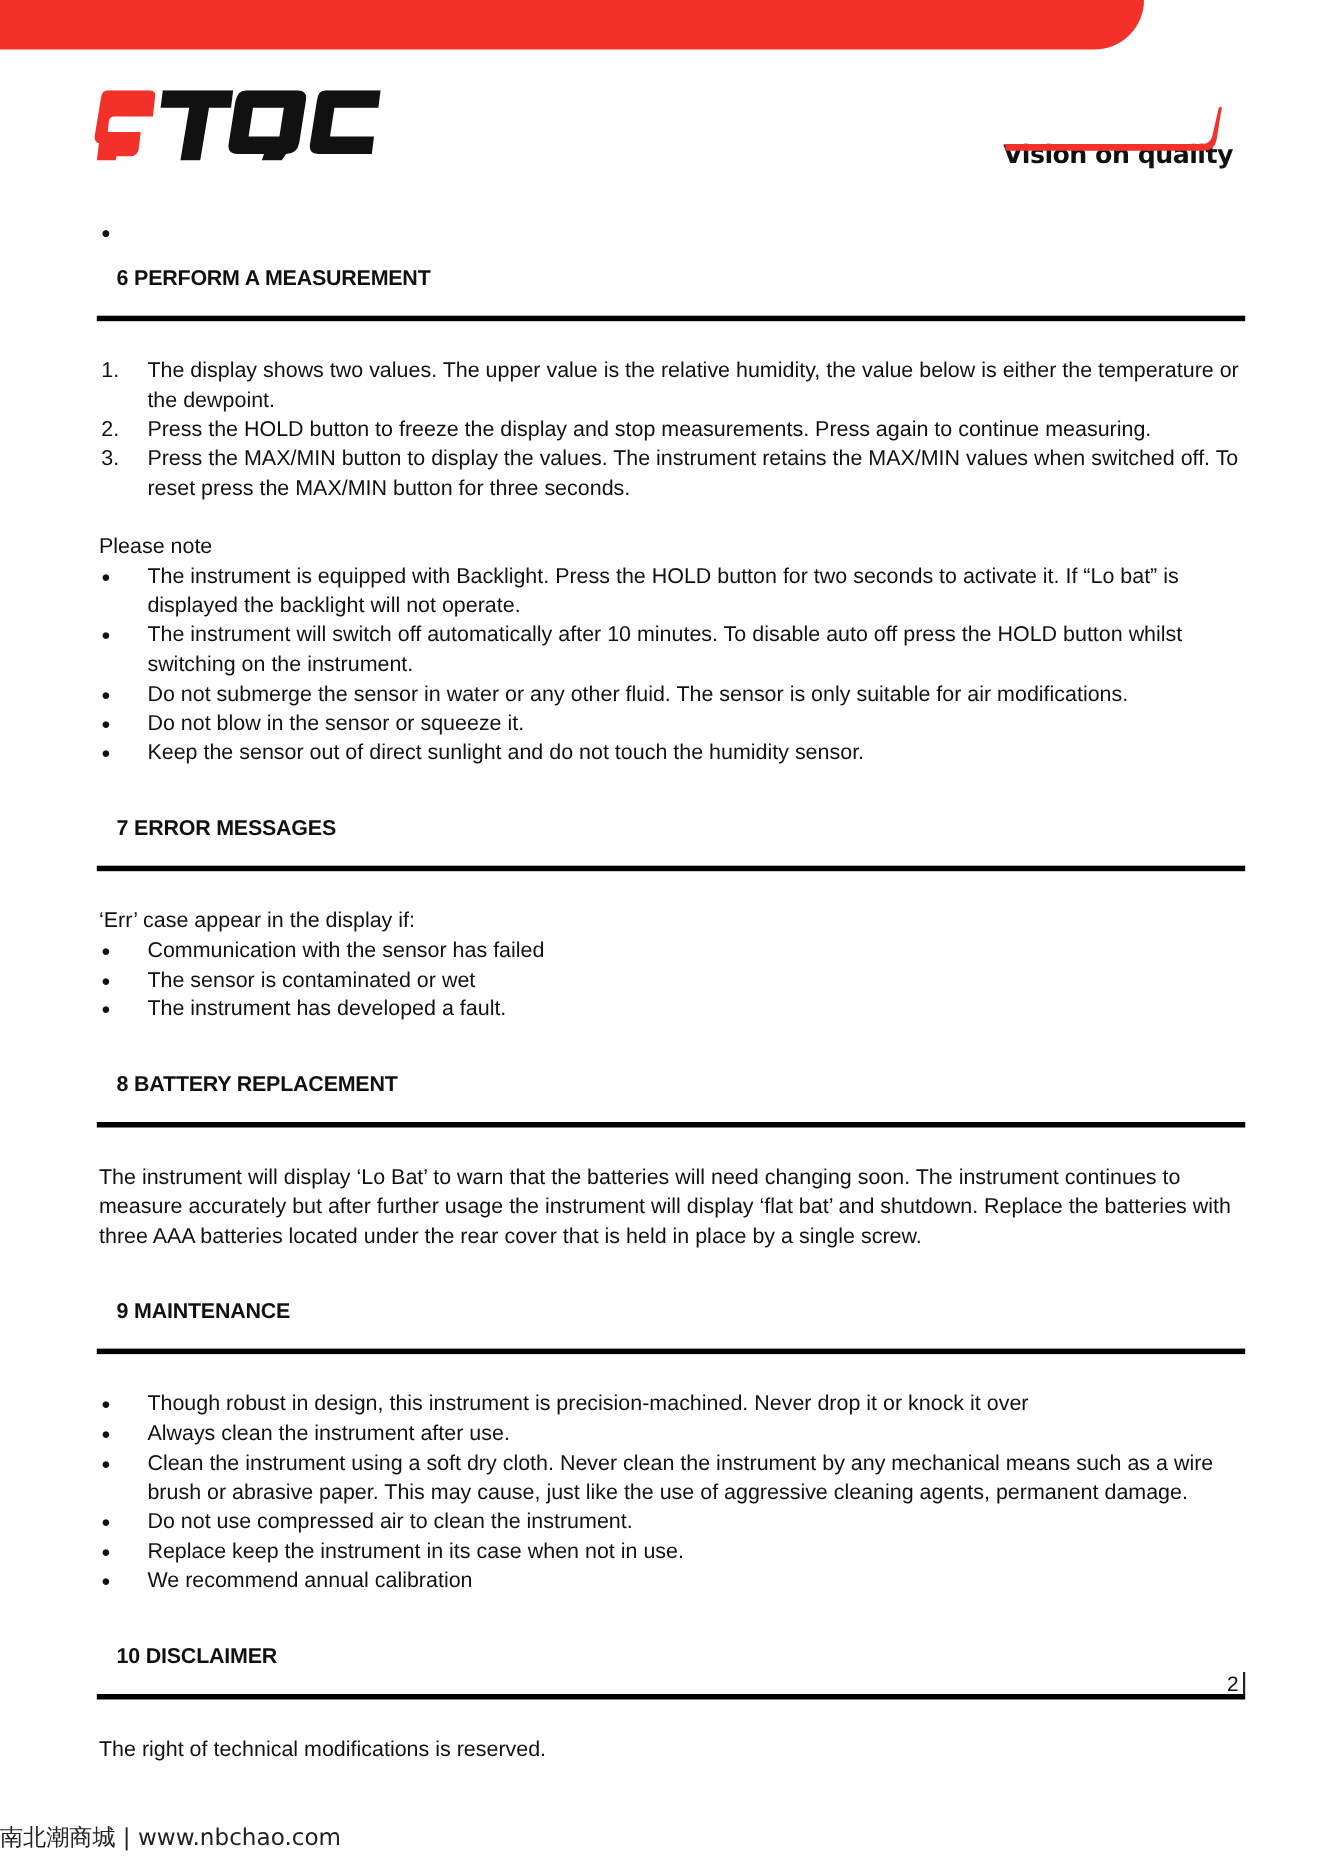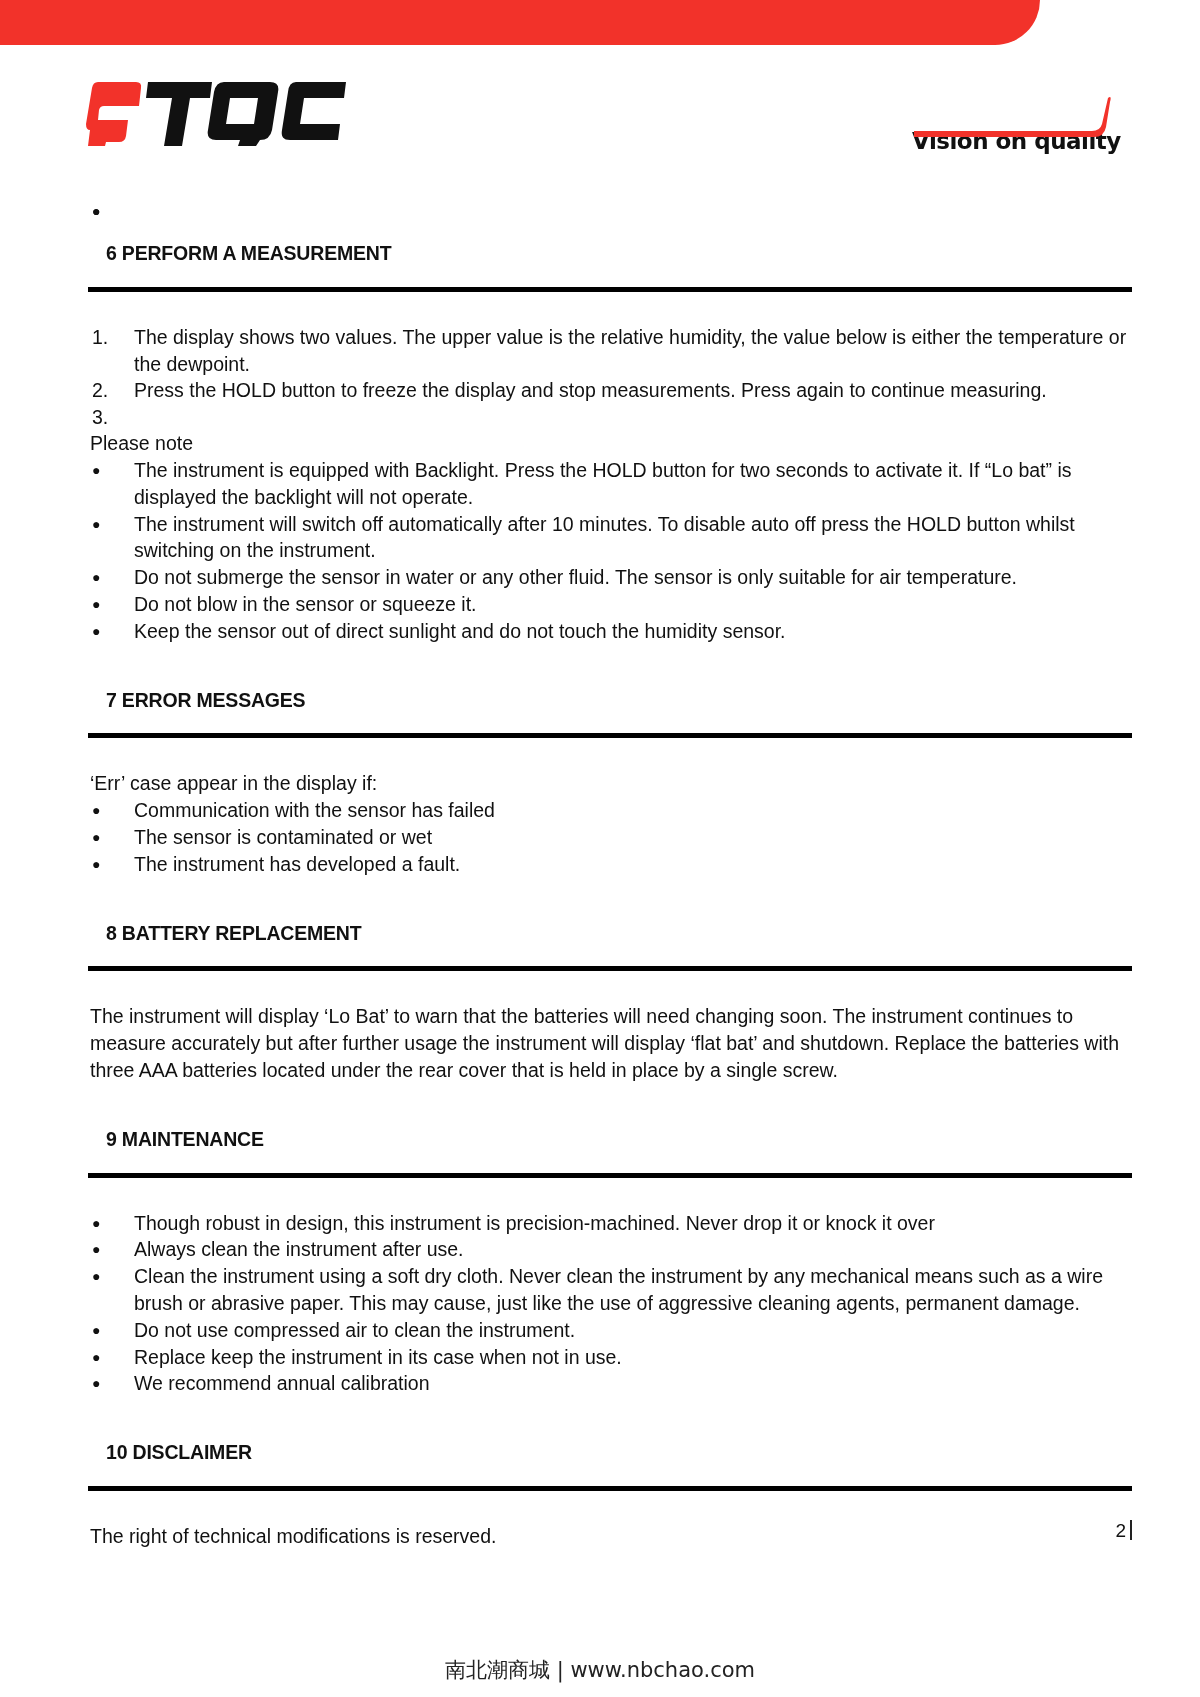--- a/index.html
+++ b/index.html
@@ -15,21 +15,21 @@
   .content { position:absolute; left:90px; top:198px; width:1040px; font-size:19.5px; line-height:26.8px; }
   .bullets { list-style:none; margin:0; padding:0; }
   .bullets li { position:relative; padding-left:44px; }
   .bullets li .dot { position:absolute; left:2px; top:0; font-size:14px; }
   .numbered li .num { position:absolute; left:2px; top:0; font-size:19.5px; }
   .section-head { font-weight:bold; font-size:19.5px; margin:16px; padding:0 0 4px 0; letter-spacing:-0.2px; }
   .rule { height:5px; background:#000; margin:0 -2px 0 -2px; }
   .para { margin:0; }
   .page-num { position:absolute; right:68px; top:1520px; font-size:19px; }
   .page-num .bar { display:inline-block; width:2px; height:20px; background:#222; margin-left:4px; vertical-align:-3px; }
-  .footer { position:absolute; left:0; width:1200px; top:1656px; text-align:center; font-size:21px; color:#222;
+  .footer { position:absolute; left:0; width:1200px; top:1656px; text-align:left; font-size:21px; color:#222;
             font-family:"DejaVu Sans", sans-serif; }
 </style>
 </head>
 <body>
 
 <div class="topbar"></div>
 
 <svg class="logo" viewBox="0 0 270 64" width="270" height="64">
   <path d="M14 0 H52 Q58 0 57 6 L55 24 H20 Q16 24 15 28 L14 38 H44 L42 54 Q41 60 35 60 H22 L21 64 H4 L6 48 Q2 48 2 42 L8 6 Q9 0 14 0 Z" fill="#f2322a"></path>
   <path d="M64 0 H128 L126 16 H106 L98 64 H80 L88 16 H62 Z" fill="#111"></path>
@@ -52,29 +52,29 @@
   </ul>
 
   <div style="height:26px"></div>
   <h2 class="section-head">6 PERFORM A MEASUREMENT</h2>
   <div class="rule"></div>
   <div style="height:32px"></div>
 
   <ul class="bullets numbered">
     <li><span class="num">1.</span><span>The display shows two values. The upper value is the relative humidity, the value below is either the temperature or the dewpoint.</span></li>
     <li><span class="num">2.</span><span>Press the HOLD button to freeze the display and stop measurements. Press again to continue measuring.</span></li>
-    <li><span class="num">3.</span></li>
+    <li><span class="num">3.</span><span>Press the MAX/MIN button to display the values. The instrument retains the MAX/MIN values when switched off. To reset press the MAX/MIN button for three seconds.</span></li>
   </ul>
 
   <div style="height:26px"></div>
   <p class="para">Please note</p>
   <ul class="bullets">
     <li><span class="dot">●</span><span>The instrument is equipped with Backlight. Press the HOLD button for two seconds to activate it.  If “Lo bat” is displayed the backlight will not operate.</span></li>
     <li><span class="dot">●</span><span>The instrument will switch off automatically after 10 minutes. To disable auto off press the HOLD button whilst switching on the instrument.</span></li>
-    <li><span class="dot">●</span><span>Do not submerge the sensor in water or any other fluid. The sensor is only suitable for air temperature.</span></li>
+    <li><span class="dot">●</span><span>Do not submerge the sensor in water or any other fluid. The sensor is only suitable for air modifications.</span></li>
     <li><span class="dot">●</span><span>Do not blow  in the sensor or squeeze it.</span></li>
     <li><span class="dot">●</span><span>Keep the sensor out of direct sunlight and do not touch the humidity sensor.</span></li>
   </ul>
 
   <div style="height:26px"></div>
   <h2 class="section-head">7 ERROR MESSAGES</h2>
   <div class="rule"></div>
   <div style="height:32px"></div>
   <p class="para">‘Err’ case appear in the display if:</p>
   <ul class="bullets">

